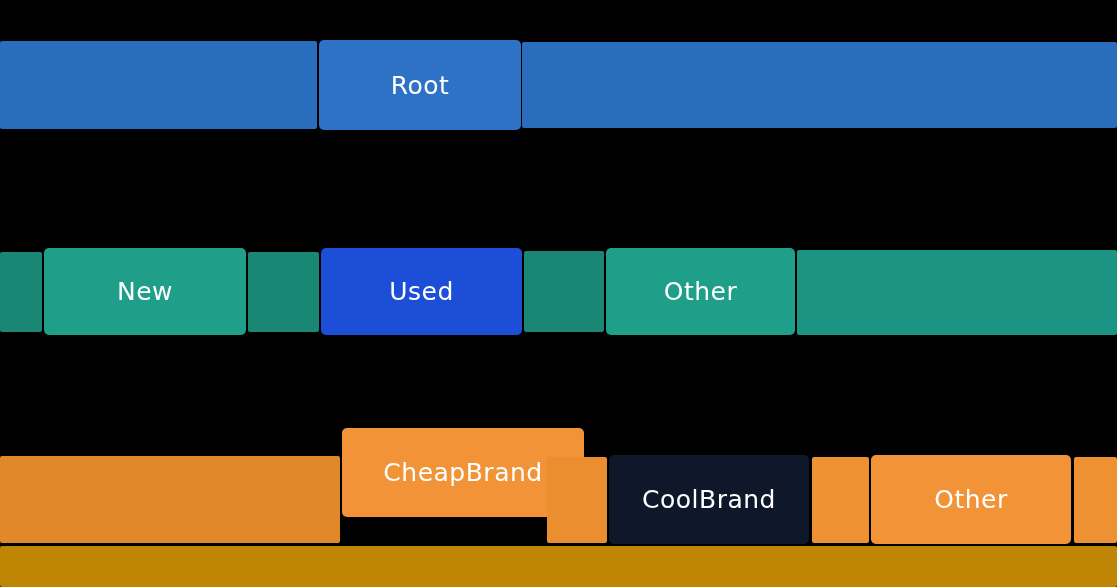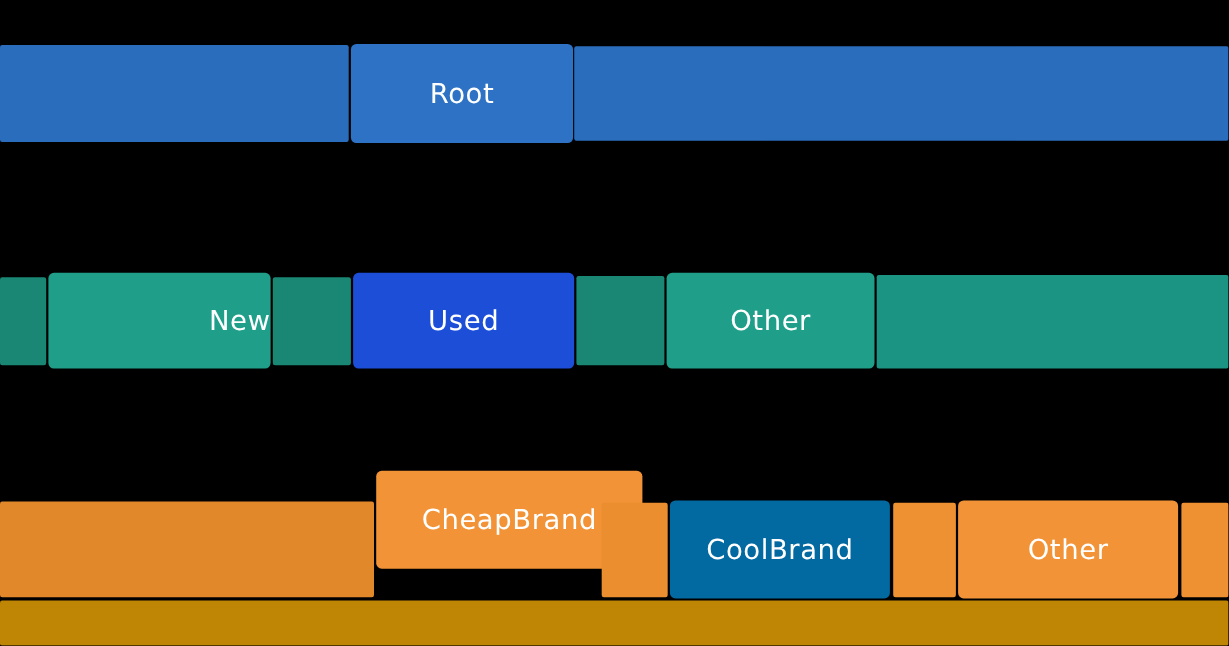--- a/index.html
+++ b/index.html
@@ -40,38 +40,38 @@
 </head>
 <body>
 
 <div id="chart-canvas" style="width: 1117px; height: 587px; background: rgb(0, 0, 0);">
     <div class="segment filler" style="left: 0px; top: 41px; width: 317px; height: 88px; background: rgb(43, 109, 189);"></div>
     <div class="segment node" style="left: 319px; top: 40px; width: 202px; height: 90px; background: rgb(45, 114, 196);">
       <span class="node-label" style="font-size: 25px; color: rgb(255, 255, 255);">Root</span>
     </div>
     <div class="segment filler" style="left: 522px; top: 42px; width: 595px; height: 86px; background: rgb(43, 109, 189);"></div>
     <div class="segment filler" style="left: 0px; top: 252px; width: 42px; height: 80px; background: rgb(26, 135, 117);"></div>
-    <div class="segment node" style="left: 44px; top: 248px; width: 202px; height: 87px; background: rgb(31, 158, 138); justify-content: flex-end;">
+    <div class="segment node" style="left: 44px; top: 248px; width: 202px; height: 87px; background: rgb(31, 158, 138);">
       <span class="node-label" style="font-size: 25px; color: rgb(255, 255, 255);">New</span>
     </div>
     <div class="segment filler" style="left: 248px; top: 252px; width: 71px; height: 80px; background: rgb(26, 135, 117);"></div>
     <div class="segment node" style="left: 321px; top: 248px; width: 201px; height: 87px; background: #1d4ed8;">
       <span class="node-label" style="font-size: 25px; color: rgb(255, 255, 255);">Used</span>
     </div>
     <div class="segment filler" style="left: 524px; top: 251px; width: 80px; height: 81px; background: rgb(26, 135, 117);"></div>
     <div class="segment node" style="left: 606px; top: 248px; width: 189px; height: 87px; background: rgb(31, 158, 138);">
       <span class="node-label" style="font-size: 25px; color: rgb(255, 255, 255);">Other</span>
     </div>
     <div class="segment filler" style="left: 797px; top: 250px; width: 320px; height: 85px; background: rgb(28, 148, 132);"></div>
     <div class="segment filler" style="left: 0px; top: 456px; width: 340px; height: 87px; background: rgb(225, 136, 42);"></div>
     <div class="segment node" style="left: 342px; top: 428px; width: 242px; height: 89px; background: rgb(241, 147, 54);">
       <span class="node-label" style="font-size: 25px; color: rgb(255, 255, 255);">CheapBrand</span>
     </div>
     <div class="segment filler" style="left: 547px; top: 457px; width: 60px; height: 86px; background: rgb(234, 142, 47);"></div>
-    <div class="segment node" style="left: 609px; top: 455px; width: 200px; height: 89px; background: #0369a1;">
+    <div class="segment node" style="left: 609px; top: 455px; width: 200px; height: 89px; background: #0f172a;">
       <span class="node-label" style="font-size: 25px; color: rgb(255, 255, 255);">CoolBrand</span>
     </div>
     <div class="segment filler" style="left: 812px; top: 457px; width: 57px; height: 86px; background: rgb(238, 145, 51);"></div>
     <div class="segment node" style="left: 871px; top: 455px; width: 200px; height: 89px; background: rgb(241, 147, 54);">
       <span class="node-label" style="font-size: 25px; color: rgb(255, 255, 255);">Other</span>
     </div>
     <div class="segment filler" style="left: 1074px; top: 457px; width: 43px; height: 86px; background: rgb(238, 145, 51);"></div>
     <div class="segment filler" style="left: 0px; top: 546px; width: 1117px; height: 41px; background: rgb(191, 133, 5);"></div>
   </div>
 

